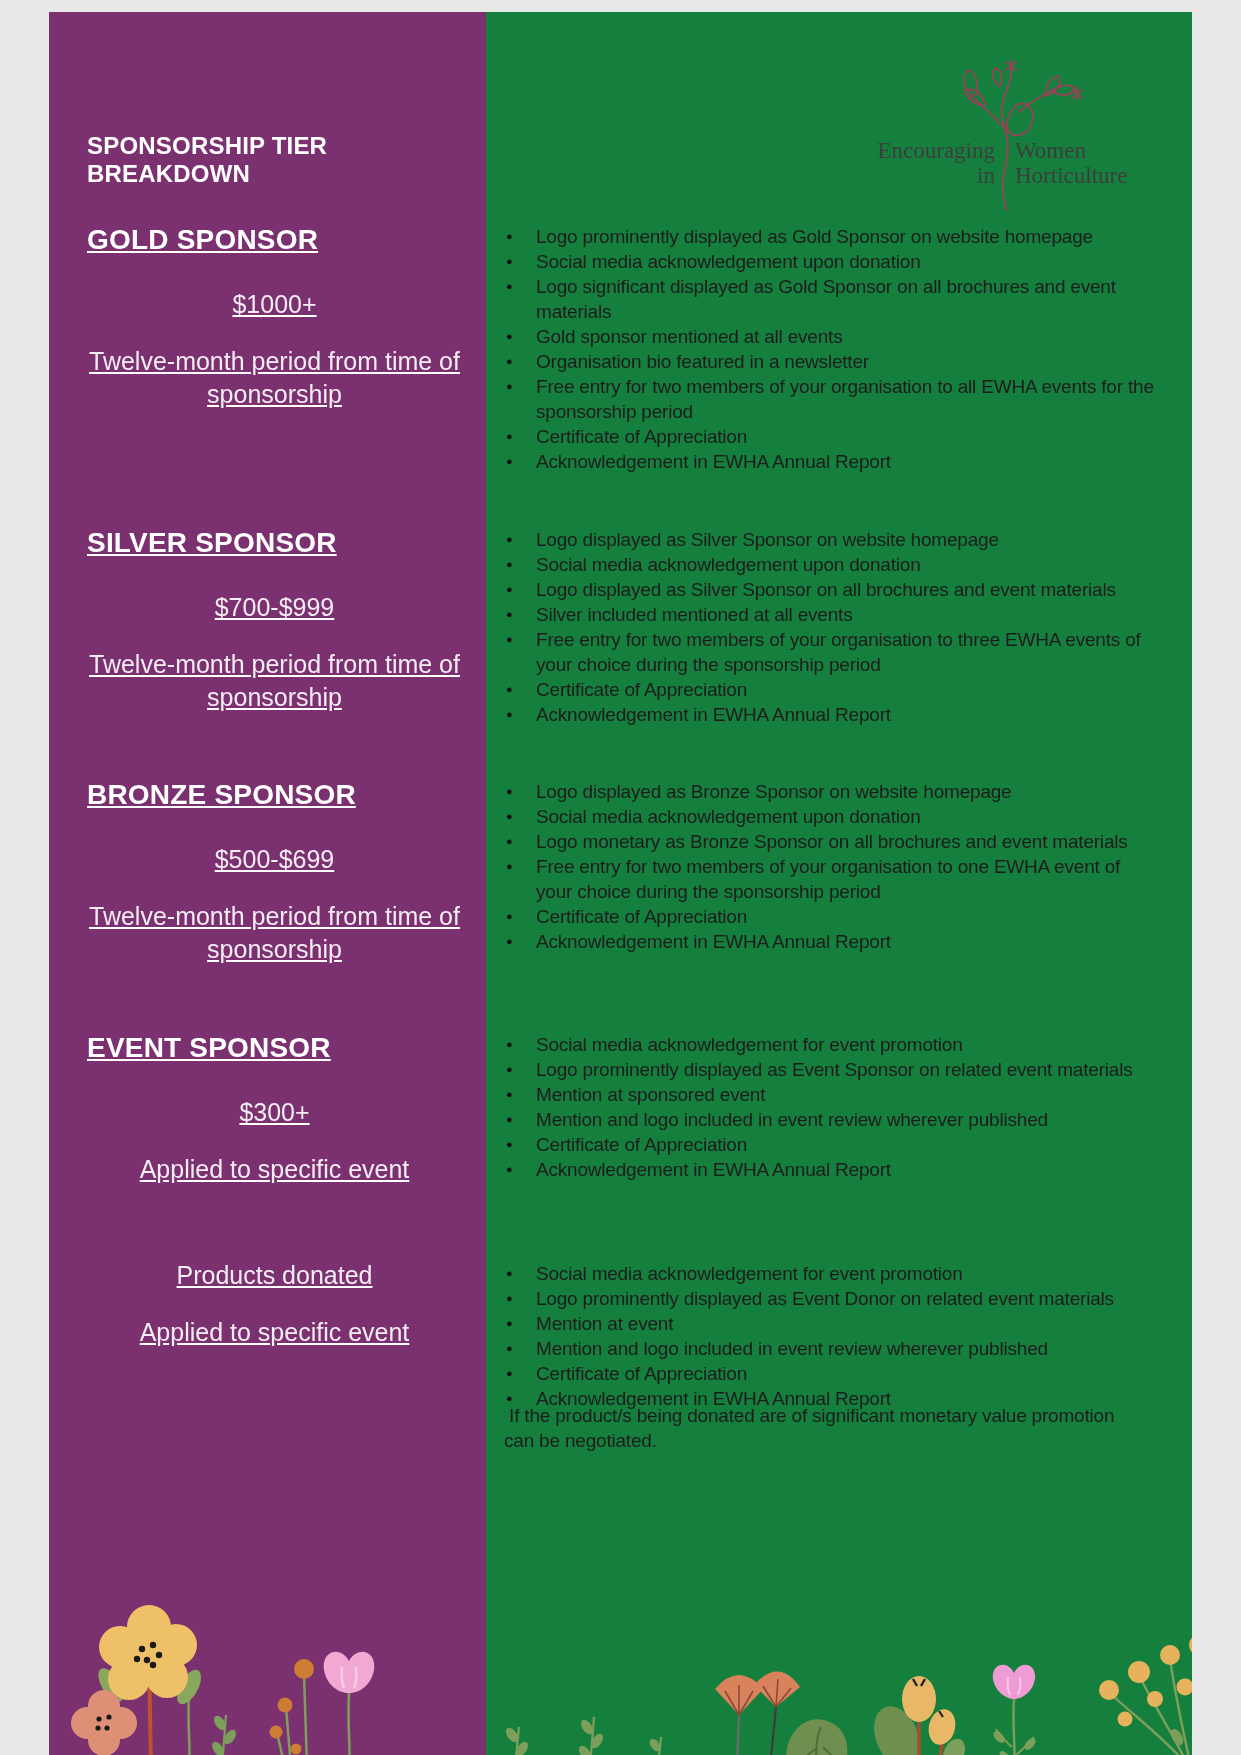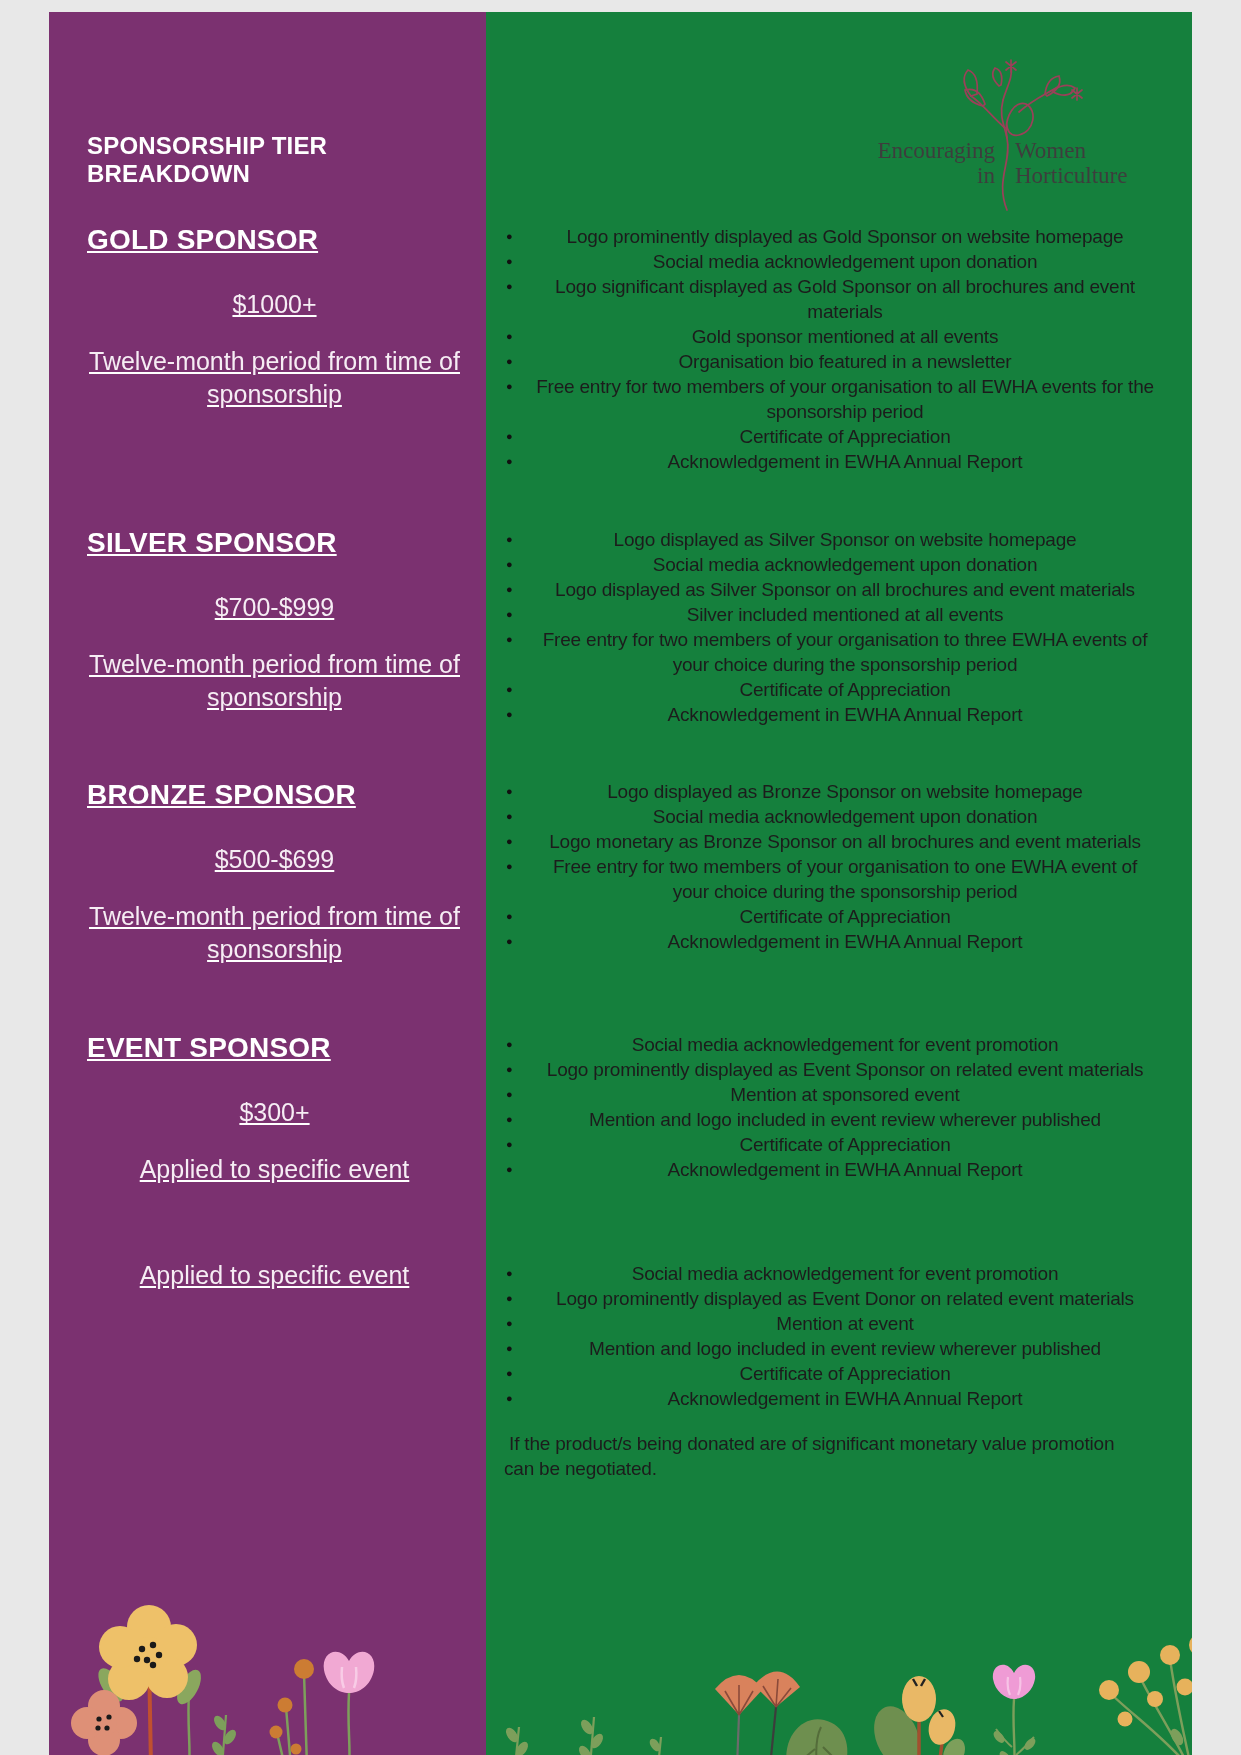--- a/index.html
+++ b/index.html
@@ -21,21 +21,21 @@
   .lg-stroke{fill:none;stroke:var(--logo_accent,#9b4059);stroke-width:1.7;stroke-linecap:round;}
   .lg-text{font-family:"Liberation Serif",serif;font-size:23px;fill:var(--logo_text,#3d3d3d);}
   .tier{position:absolute;left:0;width:1241px;}
   .tier-left{position:absolute;left:38px;top:0;width:375px;color:var(--sidebar_text,#fff);text-decoration:underline;}
   .tier-left h2{margin:0 0 30px 0;font-size:28px;font-weight:bold;line-height:36px;letter-spacing:.2px;}
   .tier-left p{margin:0 0 24px 0;font-size:25px;font-weight:400;line-height:33px;color:#f6edf4;text-align:center;}
   .benefits{
     position:absolute;left:455px;top:2px;width:650px;margin:0;padding:0;
     list-style:none;font-size:19px;line-height:25px;letter-spacing:-.2px;
   }
-  .benefits li{position:relative;padding-left:32px;margin:0;text-align:center;}
+  .benefits li{position:relative;padding-left:32px;margin:0;}
   .benefits li::before{
     content:"●";position:absolute;left:2px;top:0;font-size:11px;line-height:25px;color:#111;
   }
   .note{
     position:absolute;left:455px;width:620px;margin:0;
     font-size:19px;line-height:25px;letter-spacing:-.2px;white-space:pre-wrap;
   }
   .flowers{position:absolute;left:0;top:1575px;width:1241px;height:180px;}
   .bottom-strip{position:absolute;left:0;bottom:0;width:1241px;height:5px;background:#b7b3b6;}
 </style>
@@ -131,31 +131,32 @@
         <li>Logo prominently displayed as Event Sponsor on related event materials</li>
         <li>Mention at sponsored event</li>
         <li>Mention and logo included in event review wherever published</li>
         <li>Certificate of Appreciation</li>
         <li>Acknowledgement in EWHA Annual Report</li>
       </ul>
   </section>
 
   <section class="tier" style="top:1247px">
     <div class="tier-left">
+      <p>Products donated</p>
       <p>Applied to specific event</p>
     </div>
     <ul class="benefits">
         <li>Social media acknowledgement for event promotion</li>
         <li>Logo prominently displayed as Event Donor on related event materials</li>
         <li>Mention at event</li>
         <li>Mention and logo included in event review wherever published</li>
         <li>Certificate of Appreciation</li>
         <li>Acknowledgement in EWHA Annual Report</li>
       </ul>
-    <p class="note" style="top:172px"> If the product/s being donated are of significant monetary value promotion can be negotiated.</p>
+    <p class="note" style="top:144px"> If the product/s being donated are of significant monetary value promotion can be negotiated.</p>
   </section>
 
   <svg class="flowers" viewBox="0 0 1241 180">
 
     <g>
       <path d="M100,70 L102,180" stroke="#c0502f" stroke-width="4" fill="none"></path>
       <path d="M140,105 C138,140 142,160 140,180" stroke="#7d9f5b" stroke-width="2.5" fill="none"></path>
       <ellipse cx="140" cy="100" rx="9" ry="19" fill="#8aa75e" transform="rotate(28 140 100)"></ellipse>
       <ellipse cx="62" cy="98" rx="9" ry="19" fill="#8aa75e" transform="rotate(-32 62 98)"></ellipse>
       <circle cx="100" cy="40" r="22" fill="#eec169"></circle>

